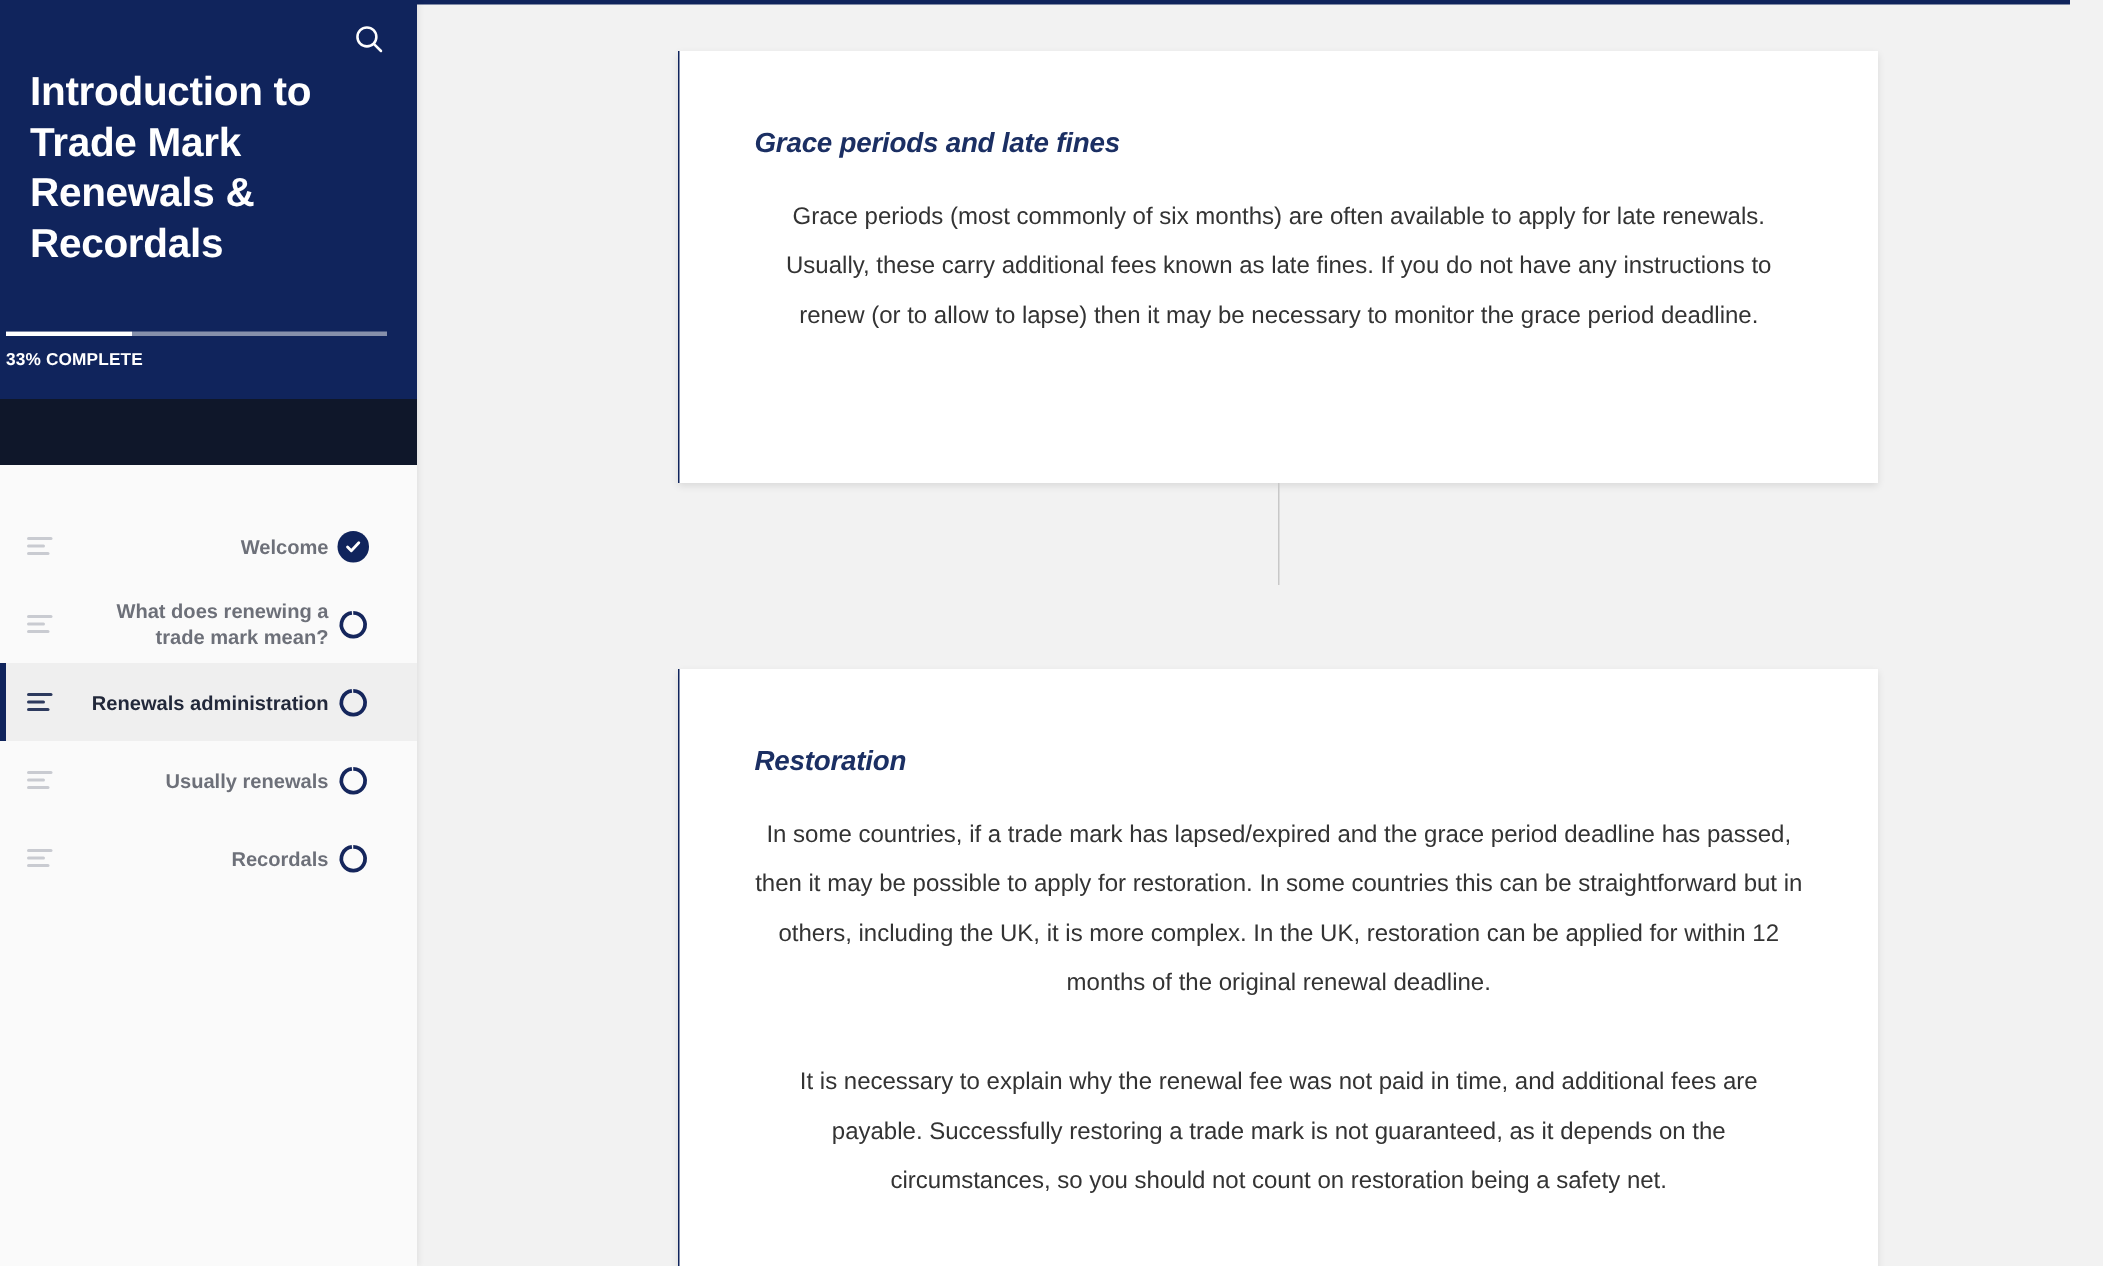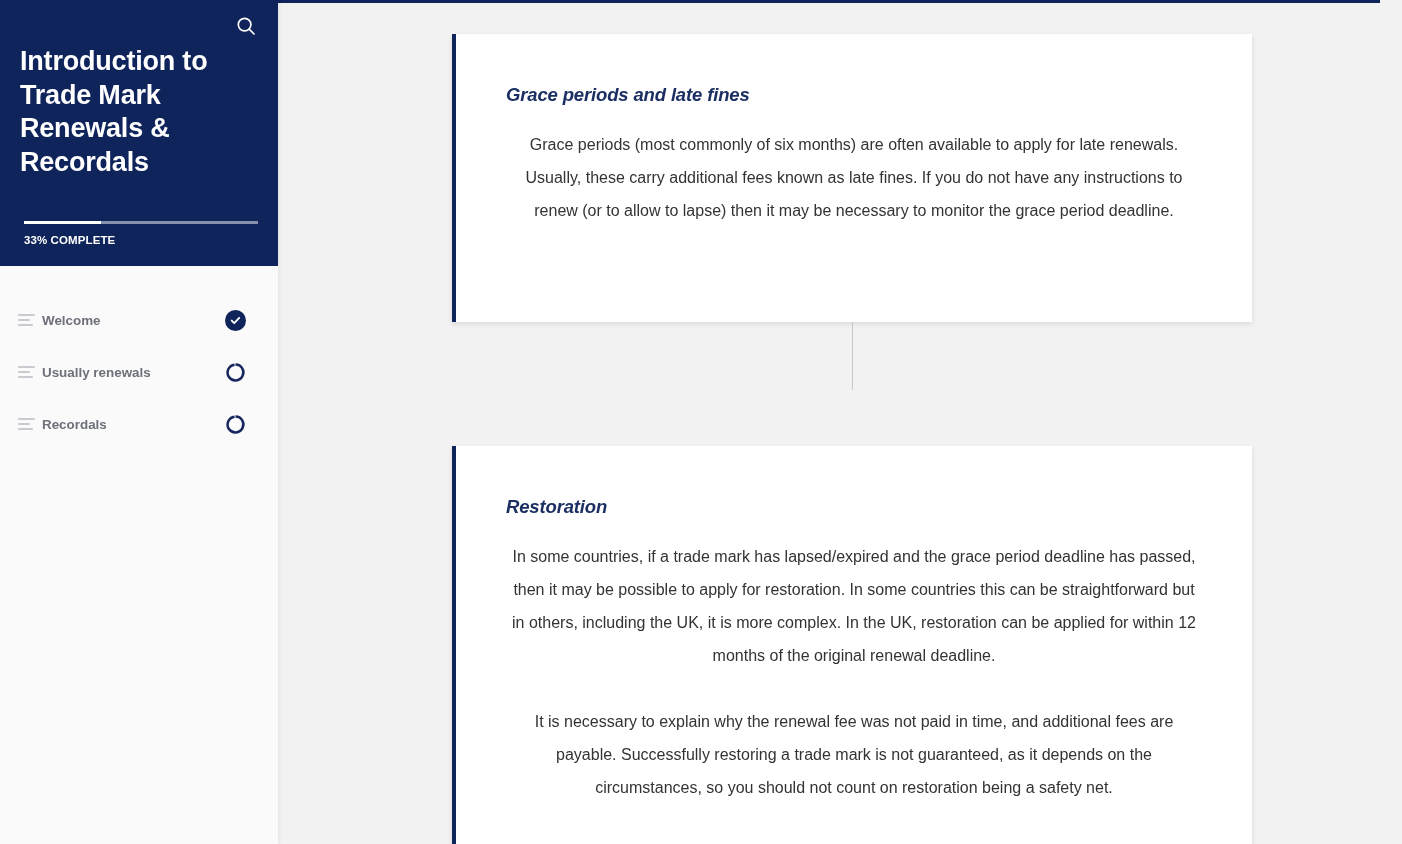--- a/index.html
+++ b/index.html
@@ -16,26 +16,27 @@
     background: #f2f2f2;
     display: flex;
     -webkit-font-smoothing: antialiased;
   }
 
   
   #sidebar {
     width: 278px;
     min-width: 278px;
     height: 844px;
-    background: #ef4444;
+    background: #0f172a;
     display: flex;
     flex-direction: column;
     position: relative;
     z-index: 3;
     box-shadow: 1px 0 4px rgba(0,0,0,0.07);
+    gap: 44px;
   }
 
   #sidebar-header {
     background: #10245c;
     height: 266px;
     padding: 0 20px;
     position: relative;
     flex: 0 0 auto;
     display: flex;
     flex-direction: column;
@@ -62,21 +63,21 @@
     font-size: 27px;
     line-height: 33.5px;
     font-weight: bold;
     letter-spacing: -0.2px;
     margin-top: 45px;
     max-width: 240px;
   }
 
   #progress-wrap {
     position: absolute;
-    left: 24px;
+    left: 4px;
     right: 20px;
     bottom: 20px;
   }
   #progress-track {
     height: 3px;
     width: 100%;
     background: #8690ab;
     border-radius: 0;
     overflow: hidden;
   }
@@ -101,20 +102,21 @@
     overflow: hidden;
   }
 
   .nav-item {
     position: relative;
     display: flex;
     align-items: center;
     min-height: 52px;
     padding: 6px 32px 6px 18px;
     cursor: pointer;
+    text-align: right;
   }
   .nav-item.active {
     background: #efefef;
   }
   .nav-item.active::before {
     content: "";
     position: absolute;
     left: 0; top: 0; bottom: 0;
     width: 4px;
     background: #10245c;
@@ -197,21 +199,21 @@
 
   #content-scroll {
     position: absolute;
     top: 3px; left: 0; right: 0; bottom: 0;
     overflow: hidden;
   }
 
   .card {
     position: absolute;
     background: #ffffff;
-    border-left: 4px solid #be185d;
+    border-left: 1px solid #be185d;
     box-shadow: 0 2px 5px rgba(0,0,0,0.10);
     padding: 50px 50px 40px 50px;
   }
 
   #card-grace {
     left: 174px;
     top: 31px;
     width: 800px;
     min-height: 288px;
   }
@@ -290,20 +292,42 @@
             </svg>
           </span>
         </span>
       </li>
       <li class="nav-item">
         <span class="nav-lines-icon">
           <i></i>
           <i></i>
           <i></i>
         </span>
+        <span class="nav-label">What does renewing a trade mark mean?</span>
+        <span class="nav-status"><span class="status-todo"><svg width="21" height="21" viewBox="0 0 21 21" fill="none">
+              <path d="M10.5 2.6 a7.9 7.9 0 1 1 -0.9 0.05" stroke="#15265c" stroke-width="2.5" stroke-linecap="butt" fill="none"></path>
+            </svg></span></span>
+      </li>
+      <li class="nav-item active">
+        <span class="nav-lines-icon">
+          <i></i>
+          <i></i>
+          <i></i>
+        </span>
+        <span class="nav-label">Renewals administration</span>
+        <span class="nav-status"><span class="status-todo"><svg width="21" height="21" viewBox="0 0 21 21" fill="none">
+              <path d="M10.5 2.6 a7.9 7.9 0 1 1 -0.9 0.05" stroke="#15265c" stroke-width="2.5" stroke-linecap="butt" fill="none"></path>
+            </svg></span></span>
+      </li>
+      <li class="nav-item">
+        <span class="nav-lines-icon">
+          <i></i>
+          <i></i>
+          <i></i>
+        </span>
         <span class="nav-label">Usually renewals</span>
         <span class="nav-status"><span class="status-todo"><svg width="21" height="21" viewBox="0 0 21 21" fill="none">
               <path d="M10.5 2.6 a7.9 7.9 0 1 1 -0.9 0.05" stroke="#15265c" stroke-width="2.5" stroke-linecap="butt" fill="none"></path>
             </svg></span></span>
       </li>
       <li class="nav-item">
         <span class="nav-lines-icon">
           <i></i>
           <i></i>
           <i></i>

